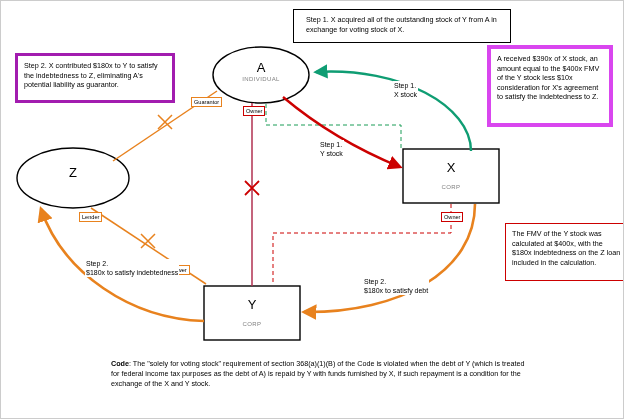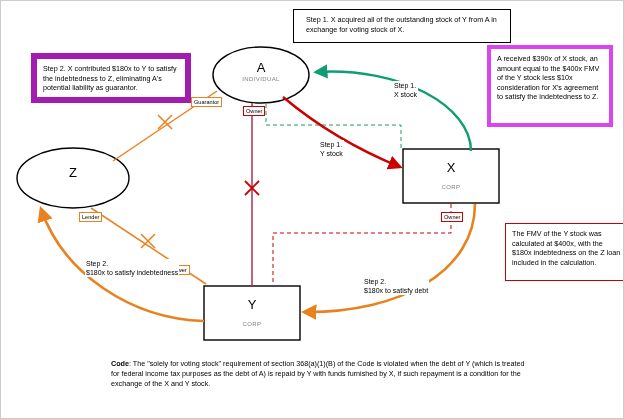--- a/index.html
+++ b/index.html
@@ -43,21 +43,21 @@
   }
   .callout {
     position: absolute;
     background: #ffffff;
     box-sizing: border-box;
     font-size: 7.2px;
     line-height: 9.6px;
     color: #000000;
     padding: 5px 6px;
   }
-  .callout.orange { border: 6px solid #a21caf; margin-left: 16px; }
+  .callout.orange { border: 3px solid #a21caf; }
   .callout.black  { border: 1px solid #000000; padding-left: 12px; }
   .callout.teal   { border: 4px solid #d946ef; }
   .callout.red    { border: 1px solid #cc0000; }
   .edge-label {
     position: absolute;
     font-size: 7px;
     line-height: 9px;
     color: #000000;
     background: #ffffff;
     padding: 0 1px;

